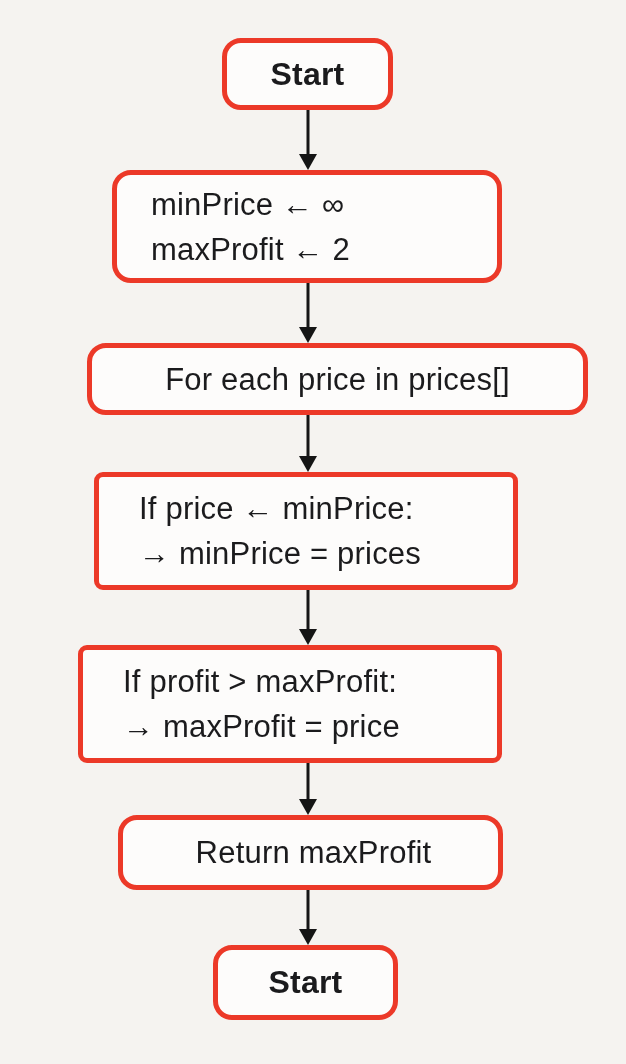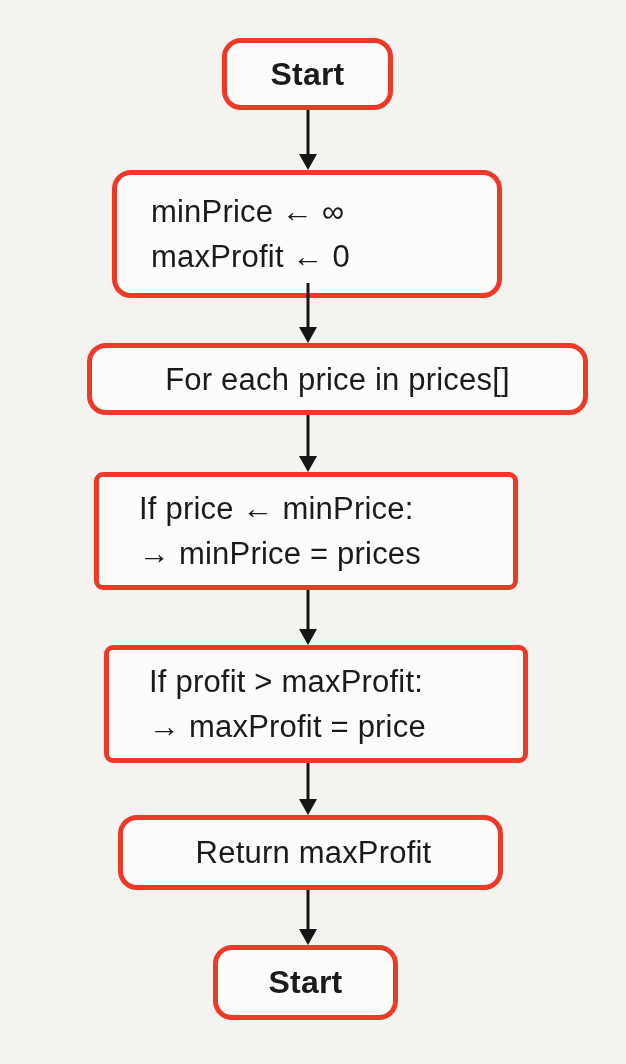--- a/index.html
+++ b/index.html
@@ -48,41 +48,41 @@
 <body>
 
 <div class="canvas">
 
   <div class="node terminal align-center" style="left:222px;top:38px;width:171px;height:72px;">
     <div class="node-lines">
       <div class="node-line">Start</div>
     </div>
   </div>
 
-  <div class="node align-left pad-init" style="left:112px;top:170px;width:390px;height:128px;">
+  <div class="node align-left pad-init" style="left:112px;top:170px;width:390px;height:113px;">
     <div class="node-lines">
       <div class="node-line">minPrice ← ∞</div>
-      <div class="node-line">maxProfit ← 0</div>
+      <div class="node-line">maxProfit ← 2</div>
     </div>
   </div>
 
   <div class="node align-center" style="left:87px;top:343px;width:501px;height:72px;">
     <div class="node-lines">
       <div class="node-line">For each price in prices[]</div>
     </div>
   </div>
 
   <div class="node align-left pad-cond" style="left:94px;top:472px;width:424px;height:118px;">
     <div class="node-lines">
       <div class="node-line">If price ← minPrice:</div>
       <div class="node-line">→ minPrice = prices</div>
     </div>
   </div>
 
-  <div class="node align-left pad-cond" style="left:104px;top:645px;width:424px;height:118px;">
+  <div class="node align-left pad-cond" style="left:78px;top:645px;width:424px;height:118px;">
     <div class="node-lines">
       <div class="node-line">If profit &gt; maxProfit:</div>
       <div class="node-line">→ maxProfit = price</div>
     </div>
   </div>
 
   <div class="node align-center" style="left:118px;top:815px;width:385px;height:75px;padding-left:6px;">
     <div class="node-lines">
       <div class="node-line">Return maxProfit</div>
     </div>

